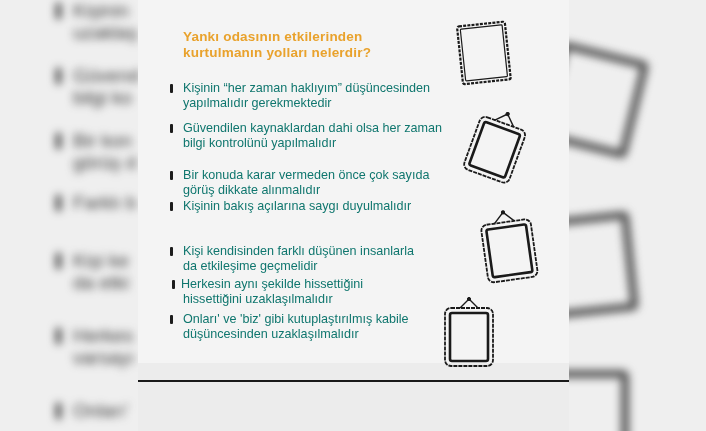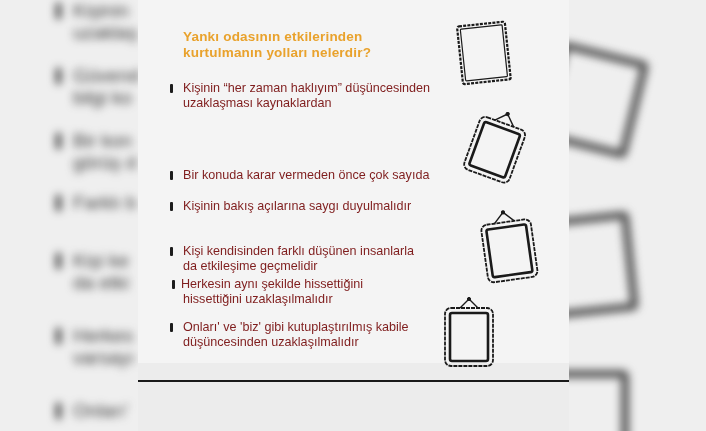--- a/index.html
+++ b/index.html
@@ -12,21 +12,21 @@
   .bg-right { left: 569px; width: 137px; }
   .bg-inner { position: absolute; top: -40px; filter: blur(4px); color: #3a3a3a; }
   .bg-left .bg-inner { left: 56px; }
   .bg-item { position: absolute; left: 0; font-size: 19px; line-height: 22px; white-space: nowrap; }
   .bg-item .bar { display:inline-block; width:5px; height:16px; background:#333; margin-right:12px; vertical-align:-2px; }
   .bg-frame { position: absolute; border: 8px solid #555; border-radius: 6px; width: 90px; height: 100px; filter: blur(4px); }
 
   
   .panel { position: absolute; left: 138px; top: 0; width: 431px; height: 363px; background: #f4f4f4; }
   .title { position: absolute; left: 45px; top: 29px; color: #e9a22c; font-weight: bold; font-size: 13.5px; line-height: 16px; letter-spacing: 0.2px; }
-  .item { position: absolute; left: 32px; font-size: 12.6px; line-height: 14.5px; color: #7f1d1d; display: flex; justify-content: space-between; }
+  .item { position: absolute; left: 32px; font-size: 12.6px; line-height: 14.5px; color: #0f766e; display: flex; justify-content: space-between; }
   .item .marker { width: 3px; height: 9px; background: #1c1c1c; margin-top: 3px; margin-right: 10px; flex-shrink: 0; border-radius: 1px; }
   .item .txt { white-space: pre; }
   .divider { position: absolute; left: 0; top: 380px; width: 431px; height: 2px; background: #1a1a1a; }
 
   .frame { position: absolute; }
 </style>
 </head>
 <body>
 
 <div class="bg-side bg-left">
@@ -53,39 +53,43 @@
 </div>
 
 <div class="panel">
   <div class="title">
     <div>Yankı odasının etkilerinden</div>
     <div>kurtulmanın yolları nelerdir?</div>
   </div>
 
   <div class="item" style="top:81px">
     <span class="marker"></span>
-    <div class="txt"><div>Kişinin “her zaman haklıyım” düşüncesinden</div><div>uzaklaşması kaynaklardan</div></div>
+    <div class="txt"><div>Kişinin “her zaman haklıyım” düşüncesinden</div><div>yapılmalıdır gerekmektedir</div></div>
+  </div>
+  <div class="item" style="top:121px">
+    <span class="marker"></span>
+    <div class="txt"><div>Güvendilen kaynaklardan dahi olsa her zaman</div><div>bilgi kontrolünü yapılmalıdır</div></div>
   </div>
   <div class="item" style="top:168px">
     <span class="marker"></span>
-    <div class="txt"><div>Bir konuda karar vermeden önce çok sayıda</div></div>
+    <div class="txt"><div>Bir konuda karar vermeden önce çok sayıda</div><div>görüş dikkate alınmalıdır</div></div>
   </div>
   <div class="item" style="top:199px">
     <span class="marker"></span>
     <div class="txt"><div>Kişinin bakış açılarına saygı duyulmalıdır</div></div>
   </div>
   <div class="item" style="top:244px">
     <span class="marker"></span>
     <div class="txt"><div>Kişi kendisinden farklı düşünen insanlarla</div><div>da etkileşime geçmelidir</div></div>
   </div>
   <div class="item" style="top:277px;left:34px">
     <span class="marker" style="margin-right:6px"></span>
     <div class="txt"><div>Herkesin aynı şekilde hissettiğini</div><div style="padding-left:2px">hissettiğini uzaklaşılmalıdır</div></div>
   </div>
-  <div class="item" style="top:320px">
+  <div class="item" style="top:312px">
     <span class="marker"></span>
     <div class="txt"><div>Onları' ve 'biz' gibi kutuplaştırılmış kabile</div><div>düşüncesinden uzaklaşılmalıdır</div></div>
   </div>
 
   <svg class="frame" style="left:312px;top:18px" width="66" height="72" viewBox="0 0 66 72">
     <g transform="rotate(-6 33 36)" fill="none" stroke="#1a1a1a">
       <rect x="10" y="6" width="48" height="58" rx="2" stroke-width="2.2" stroke-dasharray="3 1.2"></rect>
       <rect x="13" y="9" width="42" height="52" rx="1" stroke-width="1.2"></rect>
     </g>
   </svg>

